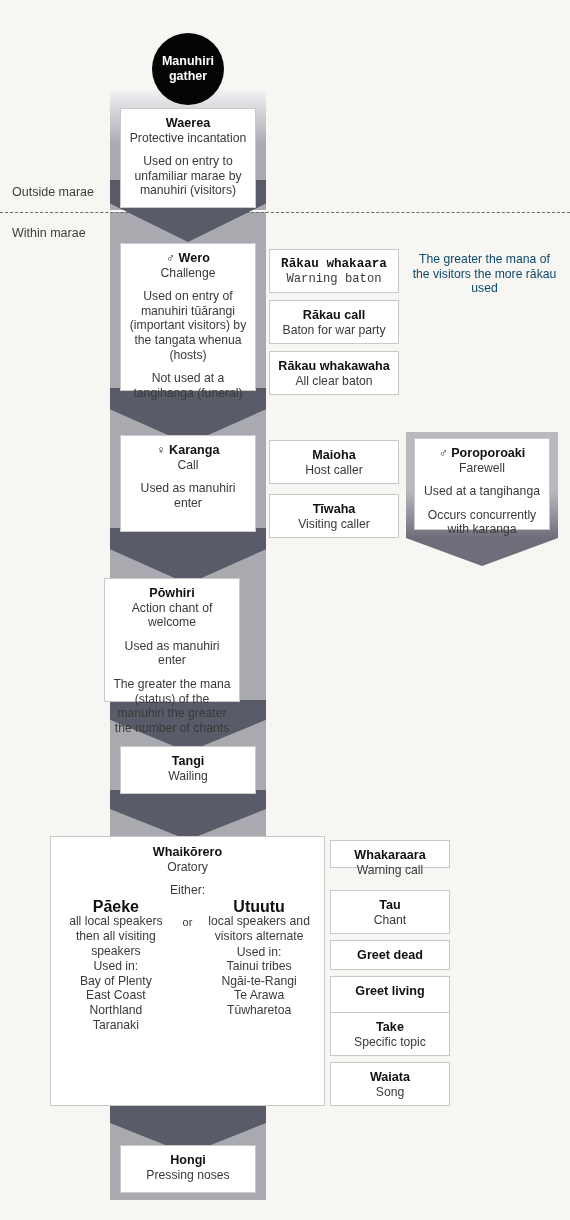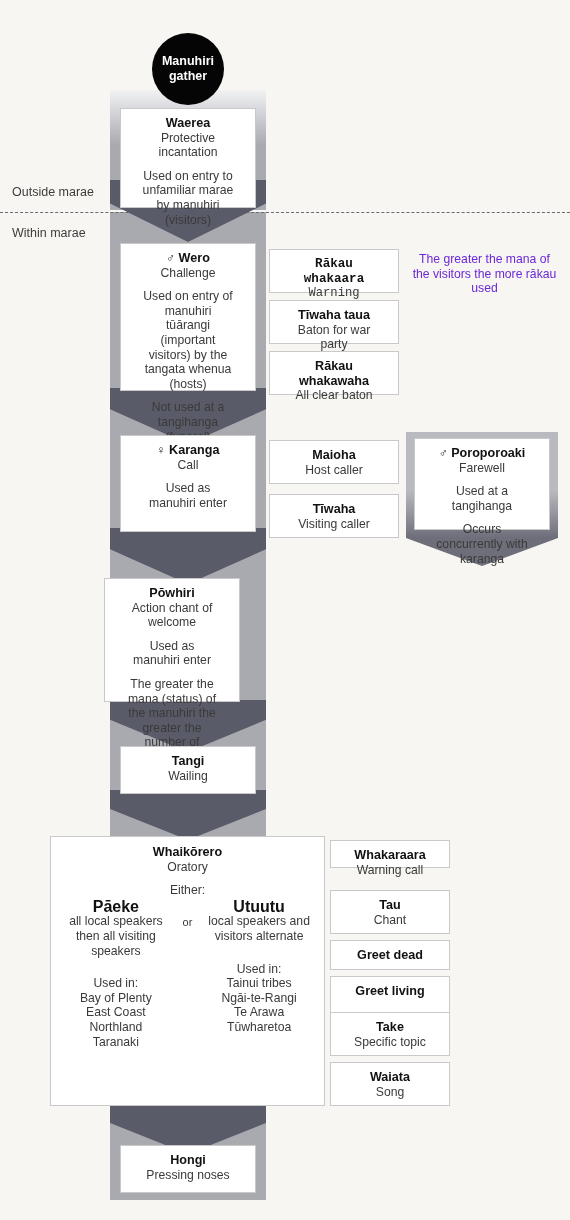--- a/index.html
+++ b/index.html
@@ -87,21 +87,21 @@
   .card {
     position: absolute;
     background: #ffffff;
     border: 1px solid #c9c9c9;
     box-sizing: border-box;
     text-align: center;
     font-size: 12.2px;
     line-height: 14.6px;
     color: #3a3a3a;
     z-index: 4;
-    padding: 7px 20px;
+    padding: 7px 6px;
   }
   .card .ttl {
     font-weight: bold;
     font-size: 12.6px;
     color: #111;
     display: block;
   }
   .card .sub { display: block; }
   .card .para {
     display: block;
@@ -112,21 +112,21 @@
     font-size: 12px;
     color: #111;
   }
 
   
   .note {
     position: absolute;
     font-size: 12.2px;
     line-height: 14.6px;
     text-align: center;
-    color: #6d28d9;
+    color: #0c4a6e;
   }
 
   
   .branch-band {
     position: absolute;
     background: linear-gradient(to bottom, #b9babf 0%, #b9babf 55%, #6d6e79 100%);
   }
   .branch-chev {
     position: absolute;
     background: #6d6e79;
@@ -149,21 +149,21 @@
     width: 14%;
     font-size: 11px;
     padding-top: 15px;
   }
   .wk-colttl {
     font-weight: bold;
     font-size: 16px;
     color: #111;
     display: block;
   }
-  .wk-list { display: block; margin-top: 18px; }
+  .wk-list { display: block; margin-top: 1px; }
   .either {
     display: block;
     margin-top: 9px;
   }
 </style>
 </head>
 <body>
 
 <div id="stage">
 
@@ -199,21 +199,21 @@
     <span class="sub">Challenge</span>
     <span class="para">Used on entry of manuhiri tūārangi (important visitors) by the tangata whenua (hosts)</span>
     <span class="para">Not used at a tangihanga (funeral)</span>
   </div>
 
   <div class="card" style="left:269px; top:249px; width:130px; height:44px;font-family:Liberation Mono, monospace;">
     <span class="ttl">Rākau whakaara</span>
     <span class="sub">Warning baton</span>
   </div>
   <div class="card" style="left:269px; top:300px; width:130px; height:44px;">
-    <span class="ttl">Tīwaha taua</span>
+    <span class="ttl">Rākau call</span>
     <span class="sub">Baton for war party</span>
   </div>
   <div class="card" style="left:269px; top:351px; width:130px; height:44px;">
     <span class="ttl">Rākau whakawaha</span>
     <span class="sub">All clear baton</span>
   </div>
 
   <div class="note" style="left:412px; top:252px; width:145px;">The greater the mana of the visitors the more rākau used</div>
 
   <div class="card" style="left:120px; top:435px; width:136px; height:97px;">

